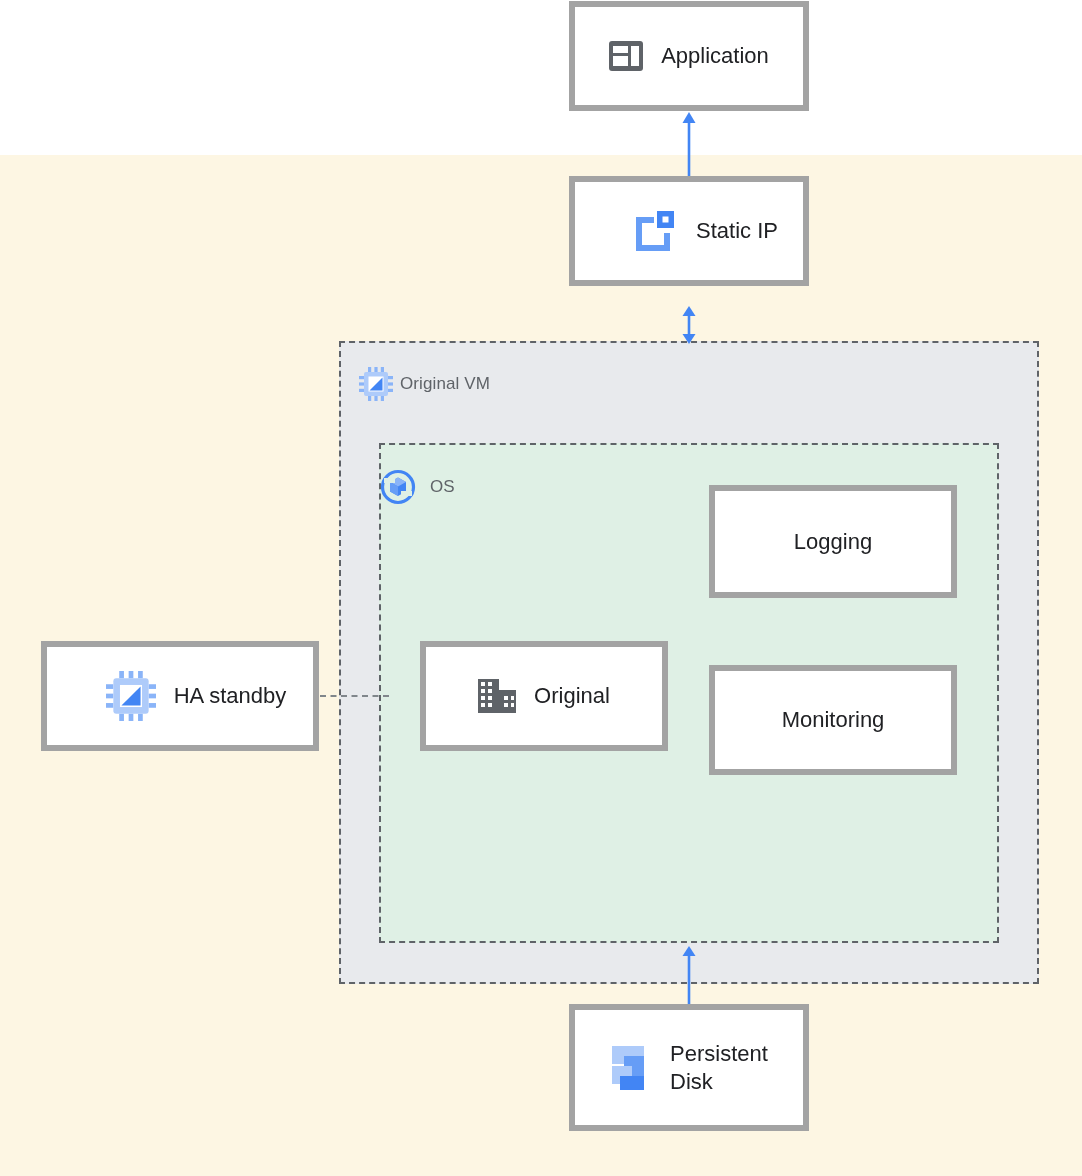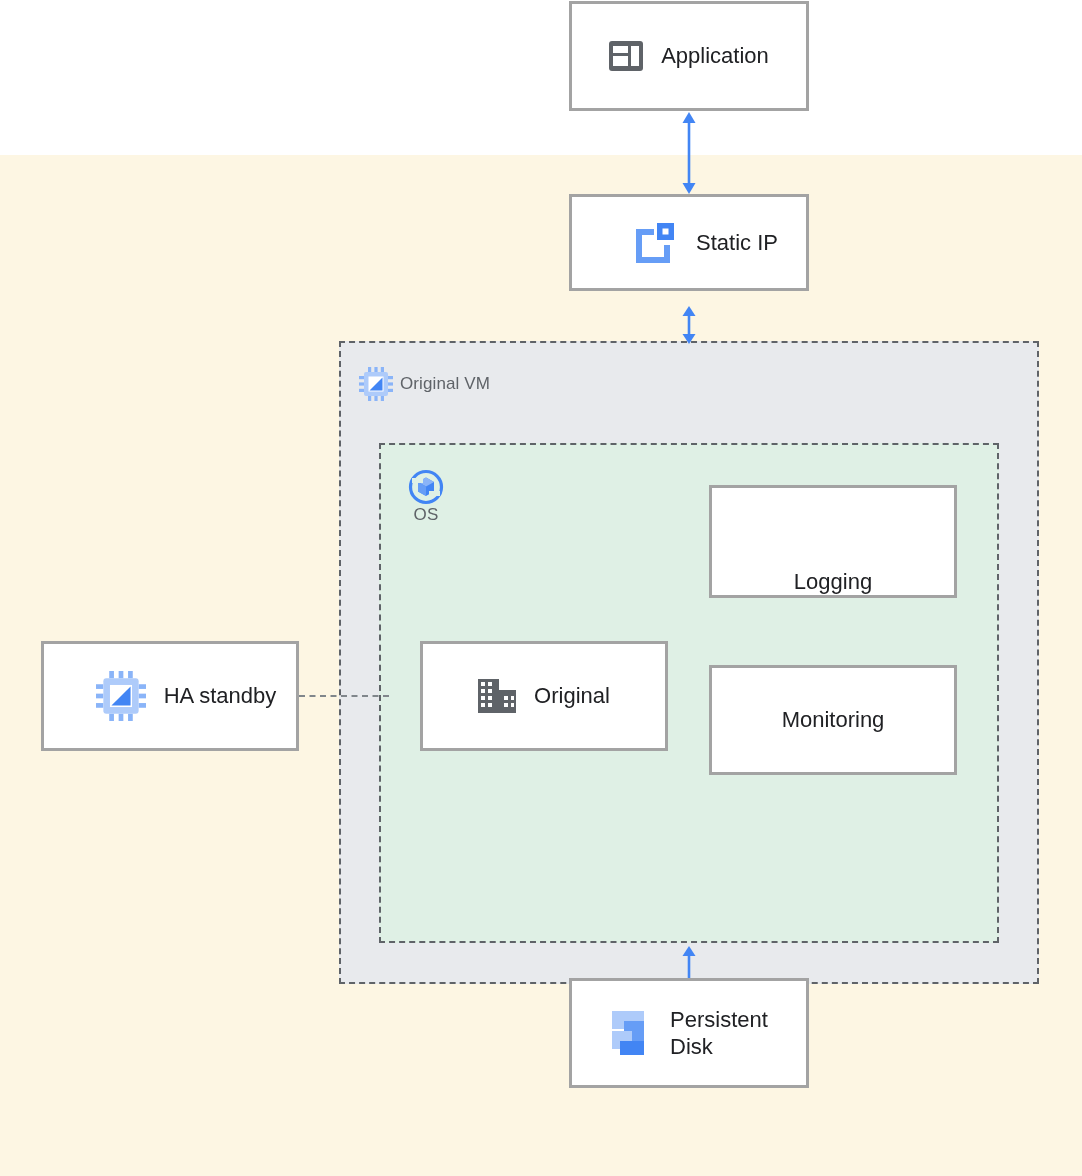--- a/index.html
+++ b/index.html
@@ -72,62 +72,62 @@
     left: 379px;
     top: 443px;
     width: 620px;
     height: 500px;
     background: #dff0e5;
     border: 2px dashed #5f6368;
     box-sizing: border-box;
   }
   #os-label {
     position: absolute;
-    left: 408px;
+    left: 380px;
     top: 469px;
     display: flex;
     align-items: center;
-    flex-direction: column;
+    gap: 14px;
   }
   #os-label .lbl-text {
     font-size: 17px;
     color: #5f6368;
     letter-spacing: 0.1px;
   }
 
   
   .node {
     position: absolute;
     background: #ffffff;
-    border: 3px solid #a3a3a3;
+    border: 6px solid #a3a3a3;
     box-sizing: border-box;
     display: flex;
     align-items: center;
     justify-content: center;
     gap: 18px;
   }
   .node .node-text {
     font-size: 22px;
     color: #202124;
     line-height: 1.25;
     white-space: pre-line;
   }
   .node.text-only .node-text {
     text-align: center;
   }
 
   
   #node-application { left: 569px; top: 1px;   width: 240px; height: 110px; }
-  #node-staticip    { left: 569px; top: 194px; width: 240px; height: 97px; padding-left: 30px; }
-  #node-hastandby   { left: 41px;  top: 641px; width: 258px; height: 110px; padding-left: 32px; }
+  #node-staticip    { left: 569px; top: 176px; width: 240px; height: 110px; padding-left: 30px; }
+  #node-hastandby   { left: 41px;  top: 641px; width: 278px; height: 110px; padding-left: 32px; }
   #node-database    { left: 420px; top: 641px; width: 248px; height: 110px; }
-  #node-logging     { left: 709px; top: 485px; width: 248px; height: 113px; align-items: flex-end; }
+  #node-logging     { left: 709px; top: 485px; width: 248px; height: 113px; }
   #node-monitoring  { left: 709px; top: 641px; width: 248px; height: 110px; margin-top: 24px; }
   #node-other       { left: 709px; top: 791px; width: 248px; height: 113px; }
-  #node-pd          { left: 569px; top: 978px; width: 240px; height: 110px; }
+  #node-pd          { left: 569px; top: 1004px; width: 240px; height: 127px; }
 
   #node-pd { gap: 20px; }
   #node-pd .node-text { text-align: left; }
 
   
   .arrow {
     position: absolute;
   }
 
   

